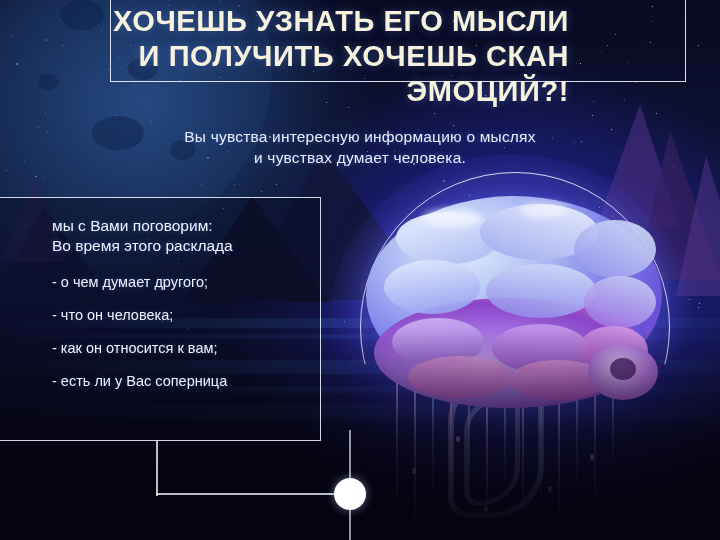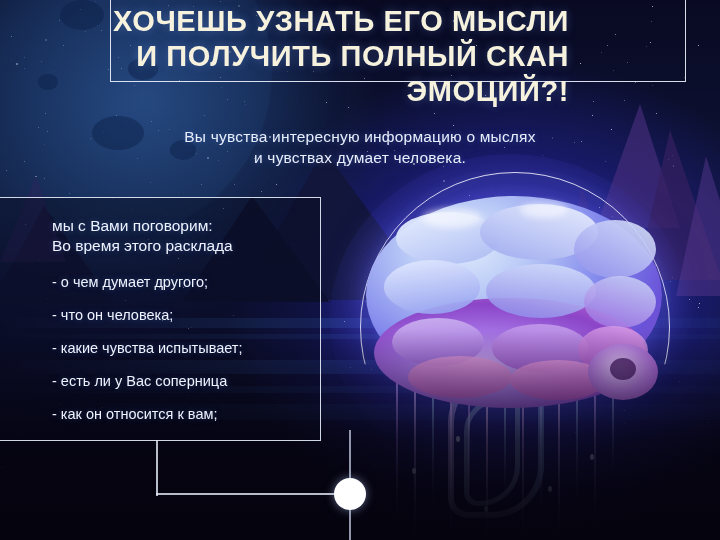--- a/index.html
+++ b/index.html
@@ -485,40 +485,39 @@
       <div class="blob" style="left:70px;top:40px;width:60px;height:20px;background:rgba(255,255,255,.55);filter:blur(3px);"></div>
       <div class="blob" style="left:168px;top:34px;width:48px;height:16px;background:rgba(255,255,255,.5);filter:blur(3px);"></div>
     </div>
   </div>
 
   <div class="glowfloor"></div>
 
   <div class="head-frame"></div>
   <div class="headline">
     <div>ХОЧЕШЬ УЗНАТЬ ЕГО МЫСЛИ</div>
-    <div class="l2">И ПОЛУЧИТЬ ПОЛНЫЙ СКАН ЭМОЦИЙ?!</div>
+    <div class="l2">И ПОЛУЧИТЬ ХОЧЕШЬ СКАН ЭМОЦИЙ?!</div>
   </div>
 
 
   <div class="subtext">
     <div>Вы чувства интересную информацию о мыслях</div>
     <div>и чувствах думает человека.</div>
   </div>
 
   <div class="list-box"></div>
   <div class="list-inner">
     <div class="list-title">
       <div>мы с Вами поговорим:</div>
       <div>Во время этого расклада</div>
     </div>
     <div class="list-item">- о чем думает другого;</div>
     <div class="list-item">- что он человека;</div>
-    <div class="list-item">- какие чувства испытывает;</div>
+    <div class="list-item">- как он относится к вам;</div>
     <div class="list-item">- есть ли у Вас соперница</div>
-    <div class="list-item">- как он относится к вам;</div>
   </div>
 
   <div class="deco-v"></div>
   <div class="deco-h"></div>
   <div class="deco-v2"></div>
   <div class="deco-dot"></div>
 
 
 </div>
 

